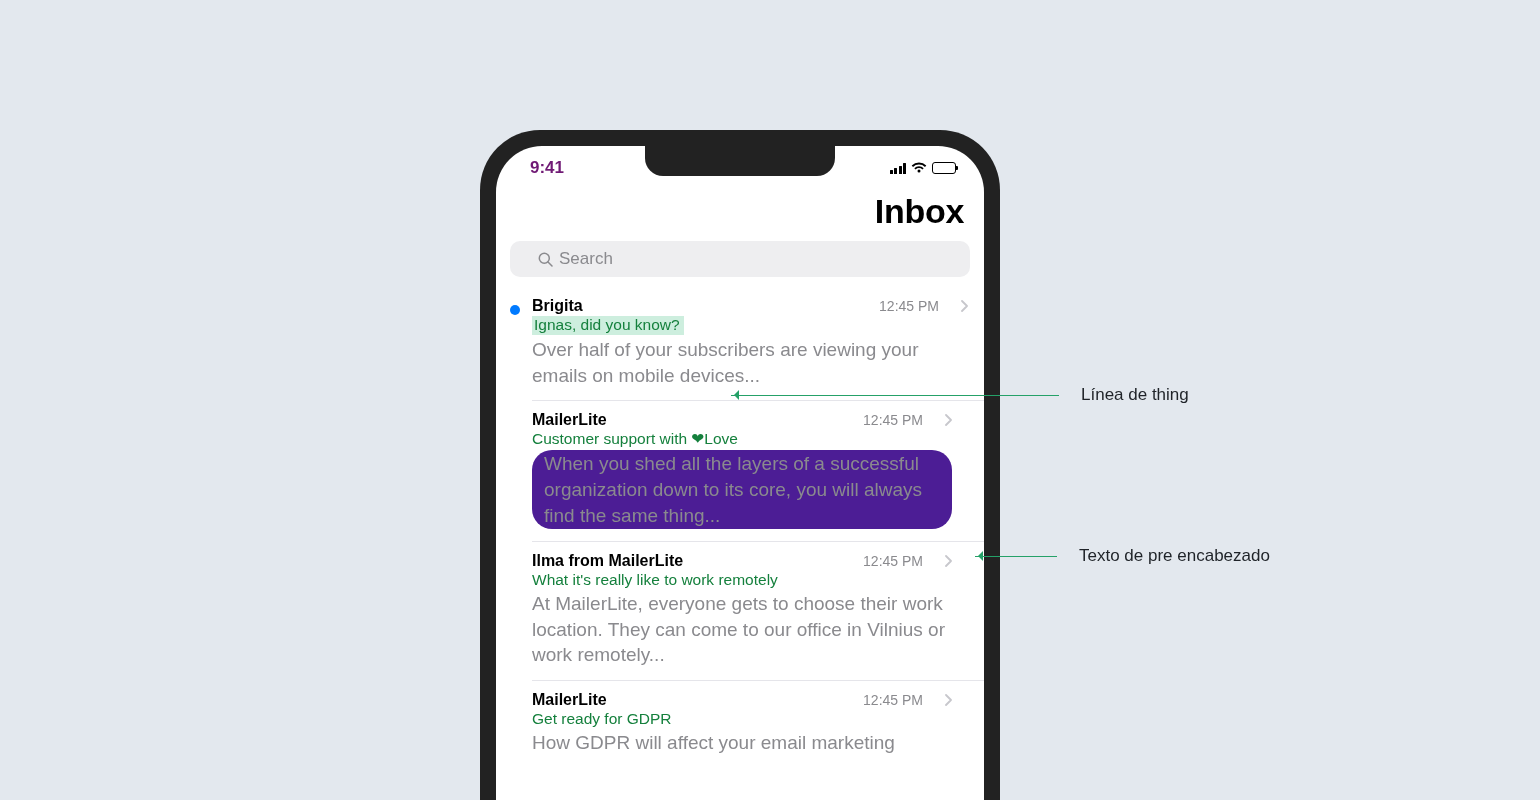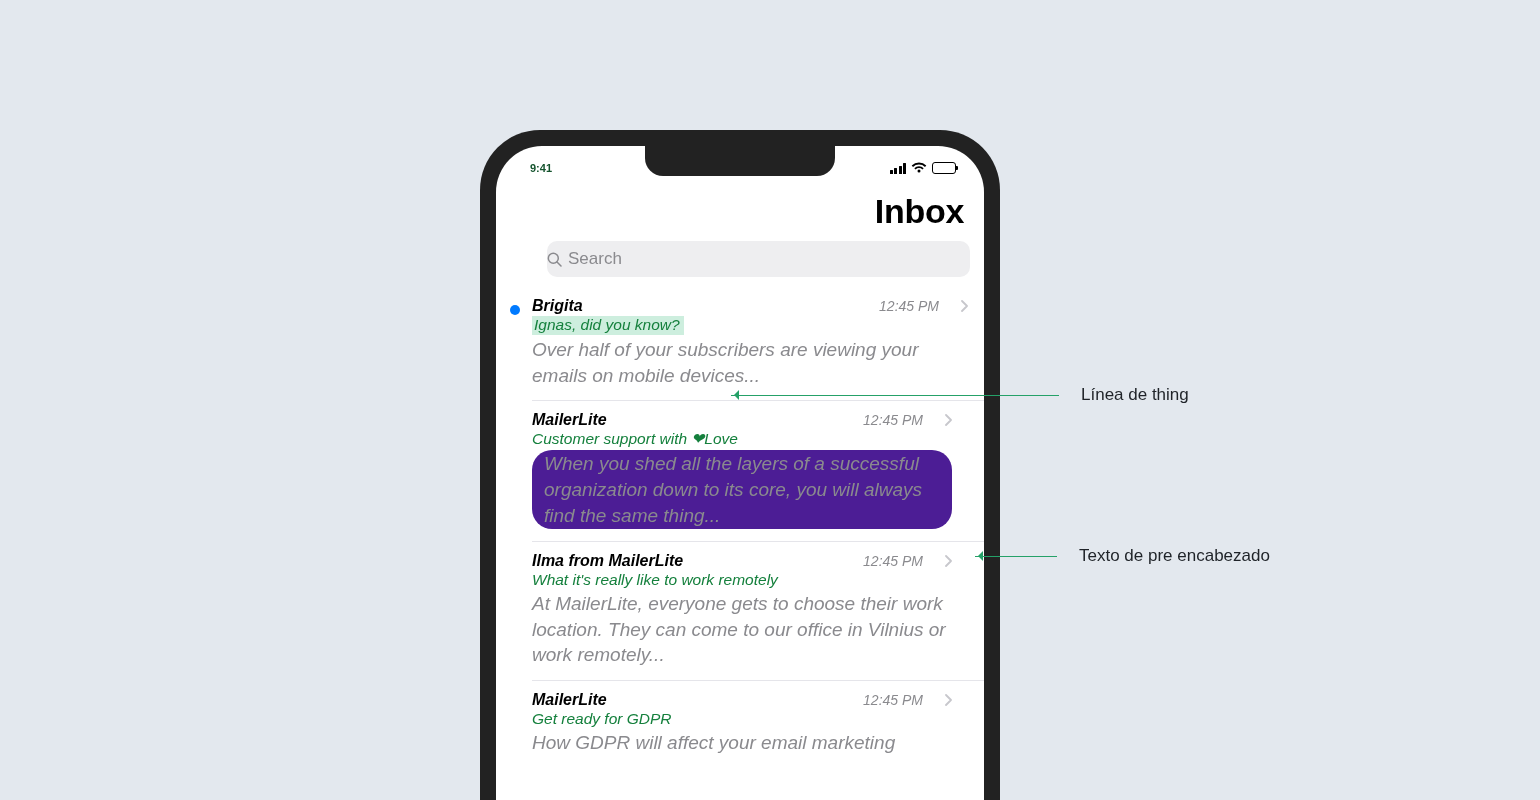--- a/index.html
+++ b/index.html
@@ -40,23 +40,23 @@
     border-bottom-left-radius: 18px;
     border-bottom-right-radius: 18px;
     z-index: 5;
   }
   .status-bar {
     height: 44px;
     display: flex;
     justify-content: space-between;
     align-items: center;
     padding: 0 28px 0 34px;
-    font-size: 11px;
+    font-size: 17px;
     font-weight: 600;
-    color: #14532d;
+    color: #701a75;
   }
   .status-right { display: flex; align-items: center; gap: 5px; }
   .signal-bars { display: flex; align-items: flex-end; gap: 1.5px; height: 11px; }
   .signal-bars span { width: 3px; background: #000; border-radius: 0.5px; }
   .signal-bars span:nth-child(1){height:4px} .signal-bars span:nth-child(2){height:6px}
   .signal-bars span:nth-child(3){height:8px} .signal-bars span:nth-child(4){height:11px}
   .wifi-icon { width: 16px; height: 12px; }
   .battery { width: 24px; height: 12px; border: 1px solid #000; border-radius: 3px; position: relative; }
   .battery::after { content:""; position:absolute; right:-3px; top:3px; width:2px; height:4px; background:#000; border-radius:0 1px 1px 0; }
   .battery-fill { width: 80%; height: 100%; background:#000; border-radius:1px; }
@@ -75,33 +75,31 @@
   .title-area { padding: 2px 20px 10px 20px; text-align: right; }
   .screen-title { font-size: 34px; font-weight: 700; color:#000; letter-spacing:-0.3px;}
 
   .search-wrap { padding: 0 14px 10px 14px; }
   .search-field {
     background: #eeeef0;
     border-radius: 10px;
     height: 36px;
     display:flex;
     align-items:center;
-    padding: 0 0;
+    padding: 0 28px;
     gap: 6px;
     color: #8a8a8e;
     font-size: 17px;
-    margin-left: 37px;
   }
   .search-icon { width:15px; height:15px; }
 
   .messages { background:#fff; }
   .msg {
     padding: 10px 16px 12px 36px;
     position: relative;
-    font-style: italic;
   }
   .msg + .msg { border-top: 1px solid #e5e5ea; margin-left:36px; padding-left:0;}
   .msg + .msg .msg-inner{ padding-right:16px;}
   .msg:first-child .msg-inner{}
   .unread-dot {
     position:absolute;
     left: 14px;
     top: 18px;
     width: 10px; height:10px;
     background:#007aff;

